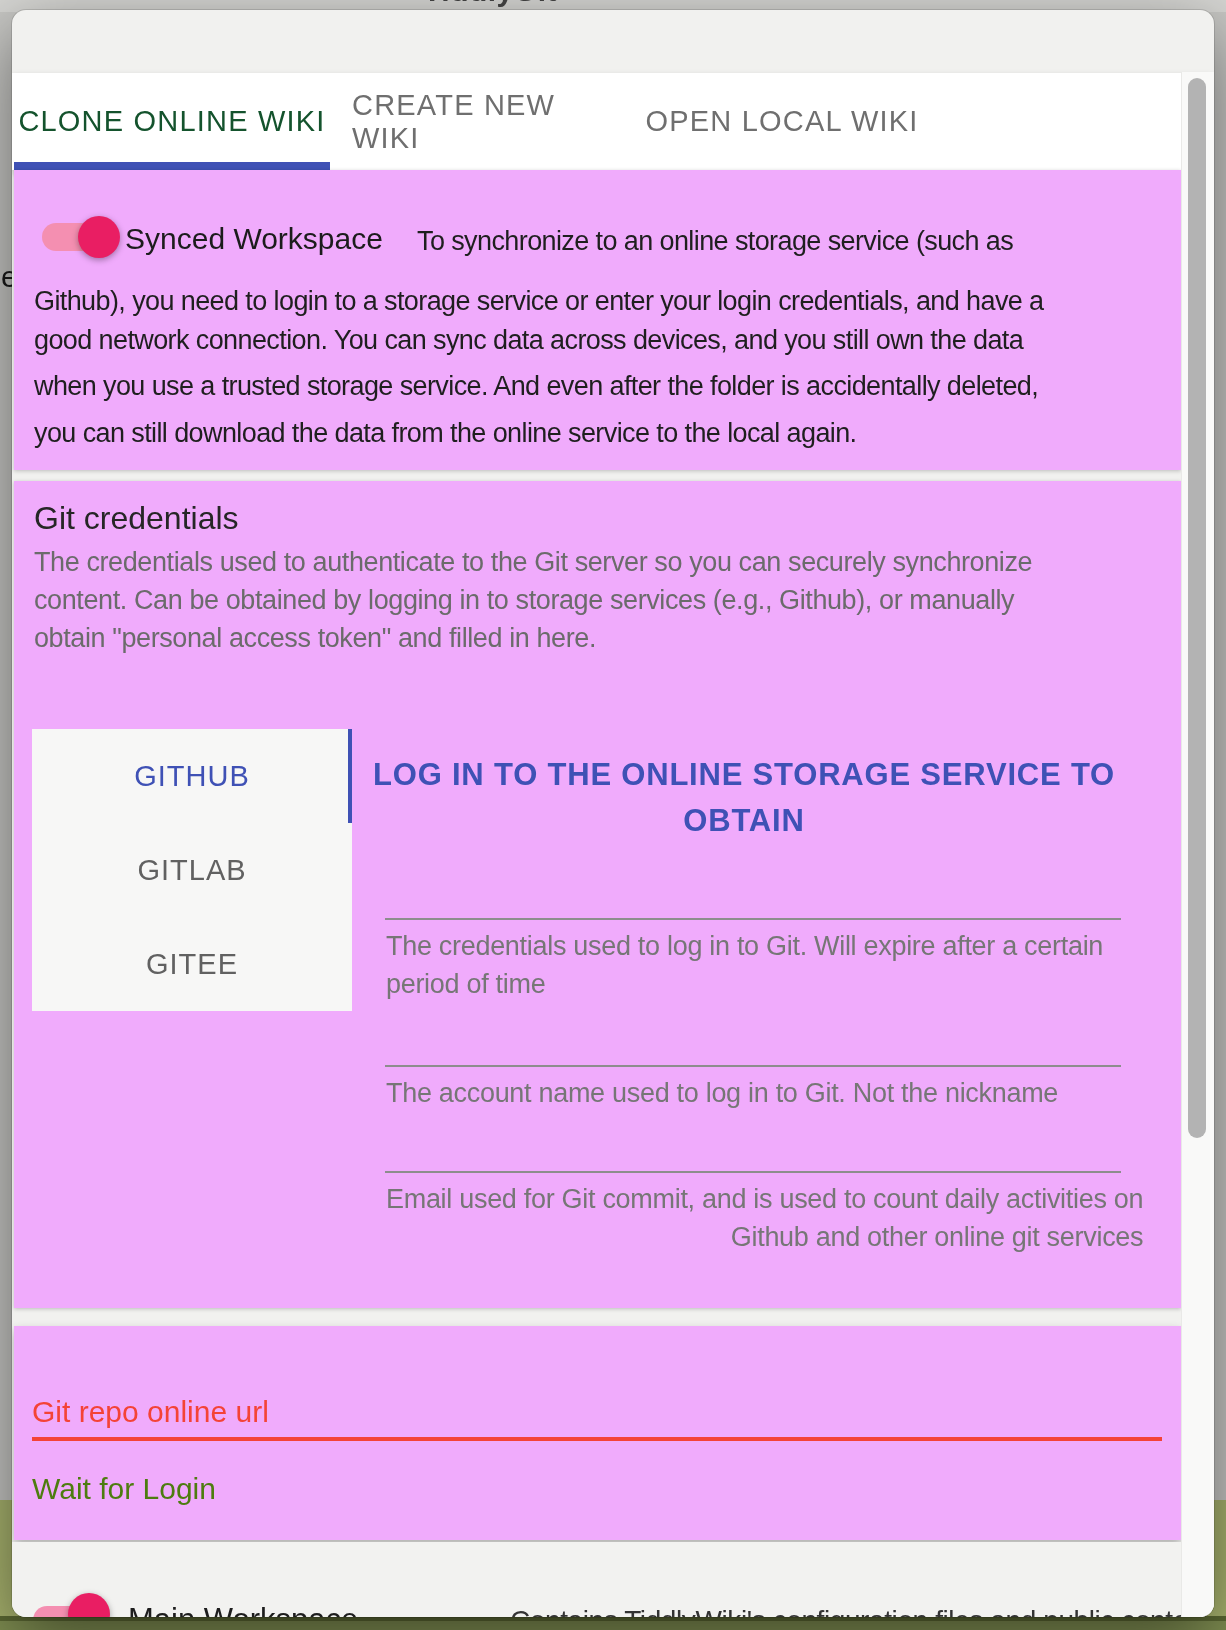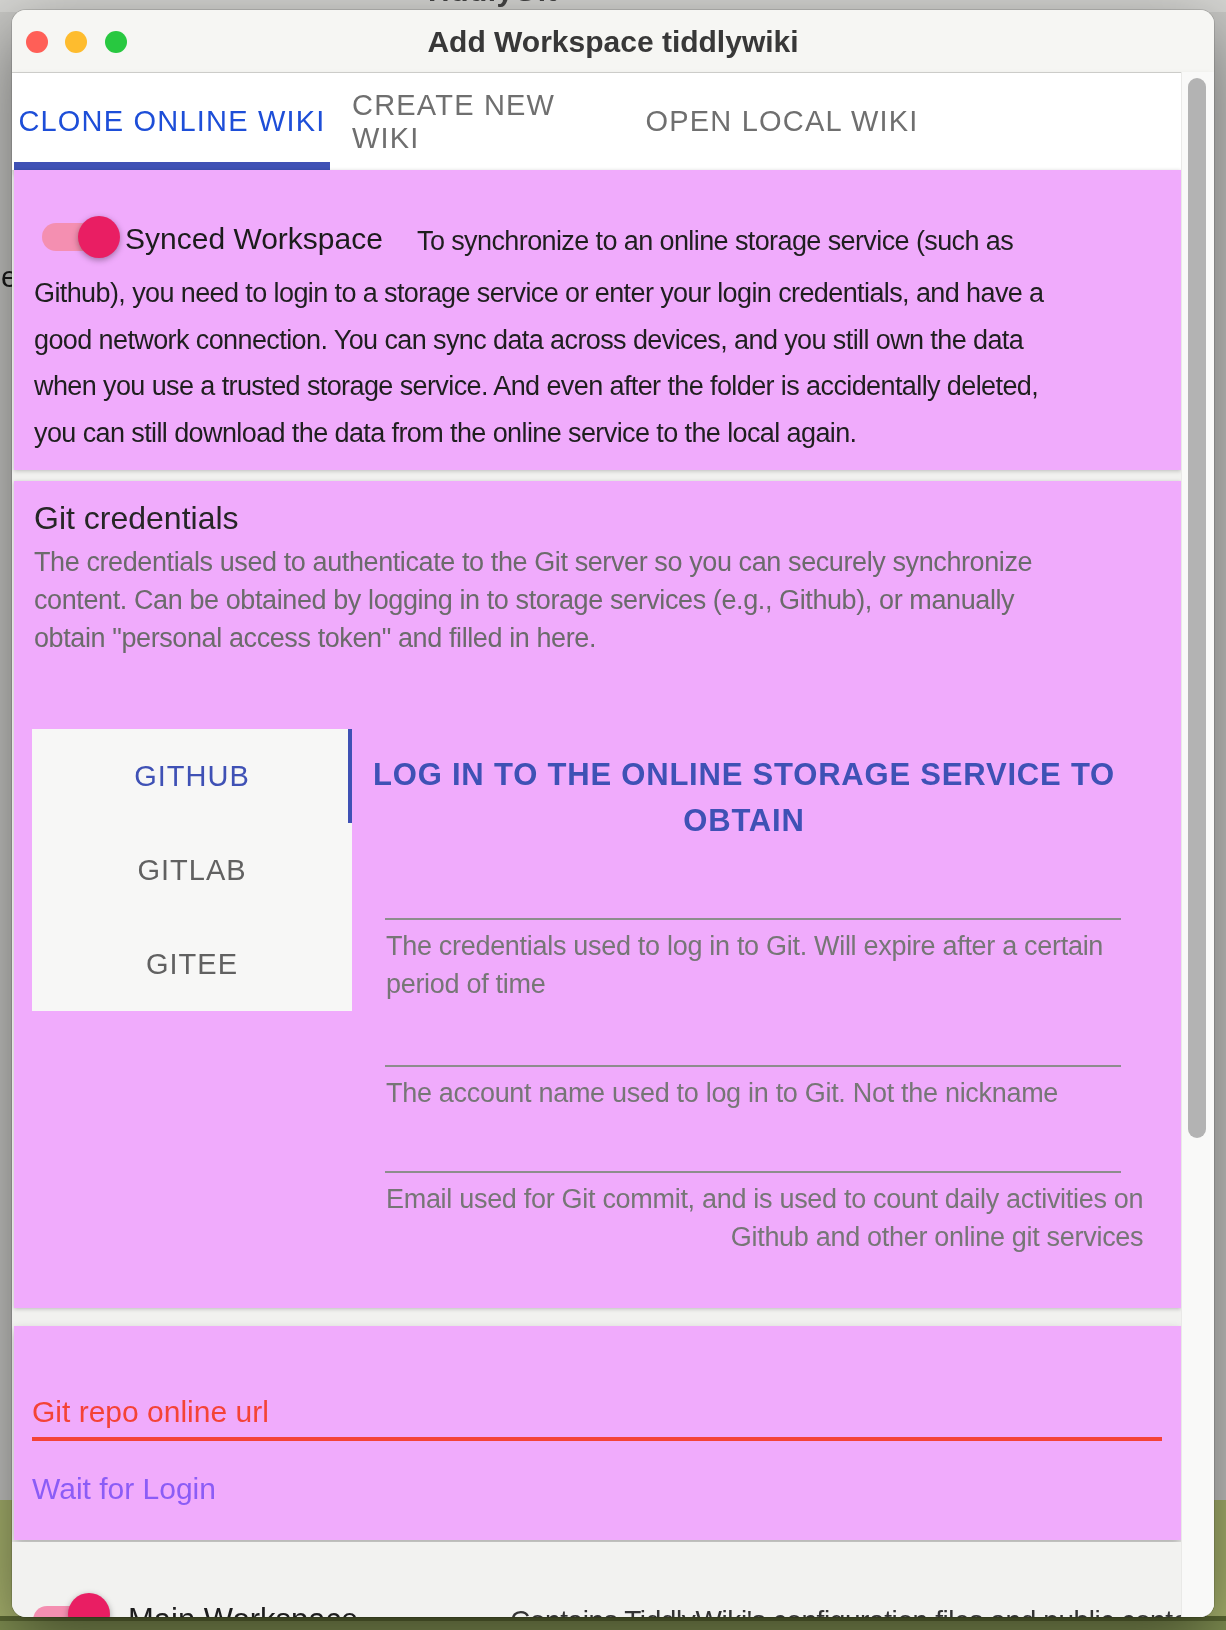--- a/index.html
+++ b/index.html
@@ -32,21 +32,21 @@
   .light-yellow{left:53px;background:#febc2e;}
   .light-green{left:93px;background:#28c840;}
   .win-title{position:absolute;left:0;top:15px;width:1202px;text-align:center;
     font-size:30px;font-weight:700;color:#383838;}
 
   
   .tabbar{left:0;top:63px;width:1202px;height:97px;background:#ffffff;
     box-shadow:0 3px 6px rgba(0,0,0,.22);}
   .tab{position:absolute;top:0;height:97px;display:flex;align-items:center;justify-content:center;
     font-size:29px;font-weight:500;letter-spacing:1.2px;color:#6f6f6f;}
-  .tab.active{color:#1d4ed8;}
+  .tab.active{color:#14532d;}
   .tab1{left:2px;width:316px;}
   .tab2{left:340px;width:262px;}
   .tab3{left:630px;width:280px;}
   .tab-indicator{position:absolute;left:2px;top:89px;width:316px;height:8px;background:#3f51b5;}
 
   
   .card{position:absolute;left:2px;width:1167px;background:#f0abfc;box-shadow:0 1px 4px rgba(0,0,0,.22);}
   .card1{top:160px;height:300px;}
   .card2{top:471px;height:827px;}
   .card3{top:1316px;height:214px;box-shadow:0 5px 10px rgba(0,0,0,.28);}
@@ -71,21 +71,21 @@
   .login-btn{position:absolute;left:359px;top:742px;width:746px;text-align:center;
     font-size:31px;font-weight:600;color:#3f51b5;letter-spacing:.8px;line-height:46px;}
 
   .field-underline{position:absolute;left:373px;width:736px;height:2px;background:#8d8d8d;}
   .helper{position:absolute;left:374px;font-size:27px;color:#767676;line-height:38px;
     letter-spacing:-0.3px;white-space:nowrap;}
   .field-input{position:absolute;left:373px;width:736px;height:52px;}
 
   .url-label{font-size:30px;color:#f44336;}
   .url-underline{position:absolute;left:20px;top:1427px;width:1130px;height:4px;background:#f44336;}
-  .wait-text{font-size:30px;color:#8b5cf6;}
+  .wait-text{font-size:30px;color:#4d7c0f;}
 
   
   .section4{position:absolute;left:0;top:1532px;width:1202px;height:75px;background:#f2f2f0;}
   .mw-label{font-size:31px;font-weight:500;color:#1d1d1d;}
   .mw-desc{font-size:28px;color:#333333;letter-spacing:-0.4px;}
 
   
   .scrolltrack{position:absolute;left:1169px;top:62px;width:33px;height:1545px;
     background:#f9f9f8;border-left:1px solid #e9e9e7;}
   .scrollthumb{position:absolute;left:1176px;top:68px;width:18px;height:1060px;border-radius:10px;background:#b3b3b3;}
@@ -96,40 +96,34 @@
 <div class="abs bg-green"></div>
 <div class="abs bg-topstrip">
   <div class="bg-app-title">TiddlyGit</div>
 </div>
 <div class="abs bg-dock-line"></div>
 <div class="abs bg-dock"></div>
 <div class="abs peek-letter">e</div>
 
 <div class="abs dialog">
 
-  <div class="abs titlebar">
-    <span class="light light-red"></span>
-    <span class="light light-yellow"></span>
-    <span class="light light-green"></span>
-    <div class="win-title">Add Workspace tiddlywiki</div>
-  </div>
 
   <div class="abs tabbar">
     <div class="tab tab1 active">CLONE ONLINE WIKI</div>
     <div class="tab tab2">CREATE NEW WIKI</div>
     <div class="tab tab3">OPEN LOCAL WIKI</div>
     <div class="tab-indicator"></div>
   </div>
 
   <div class="card card1">
     <div class="switch-track" style="left:28px;top:53px;"></div>
     <div class="switch-knob" style="left:64px;top:46px;"></div>
     <span class="ln sw-label" style="left:111px;top:52px;">Synced Workspace</span>
     <span class="ln body-text" style="left:403px;top:56px;">To synchronize to an online storage service (such as</span>
-    <span class="ln body-text" style="left:20px;top:108px;text-align:center;">Github), you need to login to a storage service or enter your login credentials, and have a</span>
+    <span class="ln body-text" style="left:20px;top:116px;text-align:center;">Github), you need to login to a storage service or enter your login credentials, and have a</span>
     <span class="ln body-text" style="left:20px;top:155px;">good network connection. You can sync data across devices, and you still own the data</span>
     <span class="ln body-text" style="left:20px;top:201px;">when you use a trusted storage service. And even after the folder is accidentally deleted,</span>
     <span class="ln body-text" style="left:20px;top:248px;">you can still download the data from the online service to the local again.</span>
   </div>
 
   <div class="card card2">
     <span class="ln section-heading" style="left:20px;top:19px;">Git credentials</span>
     <span class="ln desc-text" style="left:20px;top:66px;">The credentials used to authenticate to the Git server so you can securely synchronize</span>
     <span class="ln desc-text" style="left:20px;top:104px;">content. Can be obtained by logging in to storage services (e.g., Github), or manually</span>
     <span class="ln desc-text" style="left:20px;top:142px;">obtain "personal access token" and filled in here.</span>

